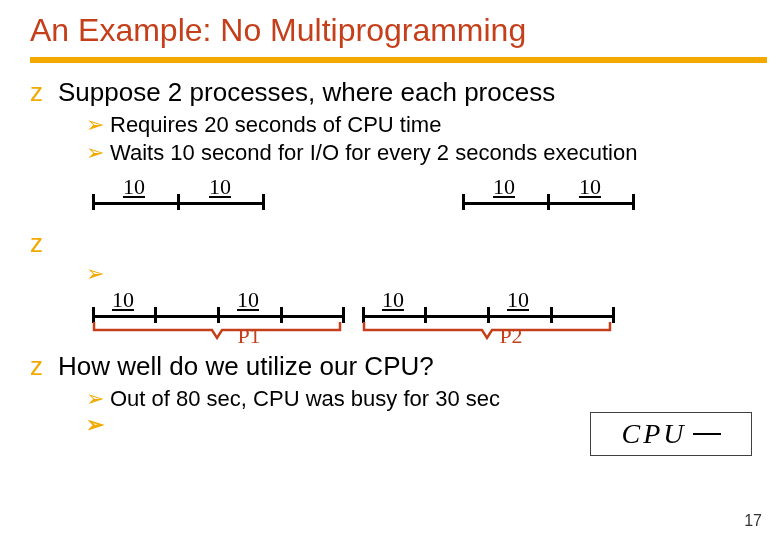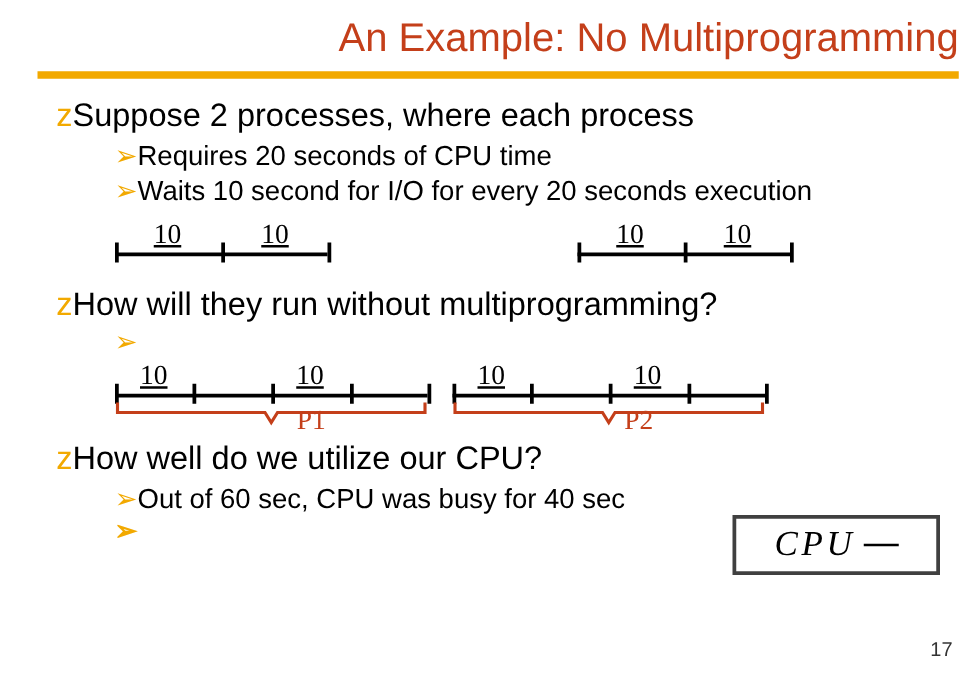--- a/index.html
+++ b/index.html
@@ -10,21 +10,20 @@
     font-family: Arial, Helvetica, sans-serif;
     background: #ffffff;
     position: relative;
     overflow: hidden;
   }
   .slide {
     padding: 12px 13px 0 30px;
     box-sizing: border-box;
     width: 100%;
     height: 100%;
-    text-align: right;
   }
   .title {
     color: #c43f1a;
     font-size: 32px;
     font-weight: 400;
     margin: 0 0 8px 0;
   }
   .rule {
     height: 6px;
     background: #f2a900;
@@ -113,21 +112,21 @@
     font-size: 16px;
     color: #333;
     margin-left: 28px;
   }
   .cpu-box {
     position: absolute;
     right: 28px;
     top: 412px;
     width: 160px;
     height: 42px;
-    border: 3px solid #404040;
+    border: 1px solid #404040;
     background: #fff;
     display: flex;
     align-items: center;
     justify-content: center;
   }
   .cpu-text {
     font-family: "Times New Roman", serif;
     font-style: italic;
     font-size: 28px;
     letter-spacing: 3px;
@@ -151,21 +150,21 @@
   <div class="bullet-row">
     <span class="z">z</span>
     <span>Suppose 2 processes, where each process</span>
   </div>
   <div class="sub-row">
     <span class="arrow">➢</span>
     <span>Requires 20 seconds of CPU time</span>
   </div>
   <div class="sub-row">
     <span class="arrow">➢</span>
-    <span>Waits 10 second for I/O for every 20 seconds execution</span>
+    <span>Waits 10 second for I/O for every 2 seconds execution</span>
   </div>
 
   <div class="timeline-1">
 
     <div class="hline" style="left:0px; width:170px; top:28px;"></div>
     <div class="vtick" style="left:0px; top:20px; height:16px;"></div>
     <div class="vtick" style="left:85px; top:20px; height:16px;"></div>
     <div class="vtick" style="left:170px; top:20px; height:16px;"></div>
     <div class="seglabel" style="left:42px; top:0;">10</div>
     <div class="seglabel" style="left:128px; top:0;">10</div>
@@ -173,21 +172,20 @@
     <div class="hline" style="left:370px; width:170px; top:28px;"></div>
     <div class="vtick" style="left:370px; top:20px; height:16px;"></div>
     <div class="vtick" style="left:455px; top:20px; height:16px;"></div>
     <div class="vtick" style="left:540px; top:20px; height:16px;"></div>
     <div class="seglabel" style="left:412px; top:0;">10</div>
     <div class="seglabel" style="left:498px; top:0;">10</div>
   </div>
 
   <div class="bullet-row">
     <span class="z">z</span>
-    <span>How will they run without multiprogramming?</span>
   </div>
   <div class="sub-row">
     <span class="arrow">➢</span>
   </div>
 
   <div class="timeline-2">
 
     <div class="hline" style="left:0px; width:250px; top:28px;"></div>
     <div class="vtick" style="left:0px;   top:20px; height:16px;"></div>
     <div class="vtick" style="left:62px;  top:20px; height:16px;"></div>
@@ -216,21 +214,21 @@
     </svg>
     <div class="p-label" style="left:387px; top:36px;">P2</div>
   </div>
 
   <div class="bullet-row">
     <span class="z">z</span>
     <span>How well do we utilize our CPU?</span>
   </div>
   <div class="sub-row">
     <span class="arrow">➢</span>
-    <span>Out of 60 sec, CPU was busy for 40 sec</span>
+    <span>Out of 80 sec, CPU was busy for 30 sec</span>
   </div>
   <div class="sub-row bold">
     <span class="arrow">➢</span>
   </div>
 
   <div class="cpu-box">
     <span class="cpu-text italic">CPU</span>
     <span class="cpu-bar"></span>
   </div>
 

